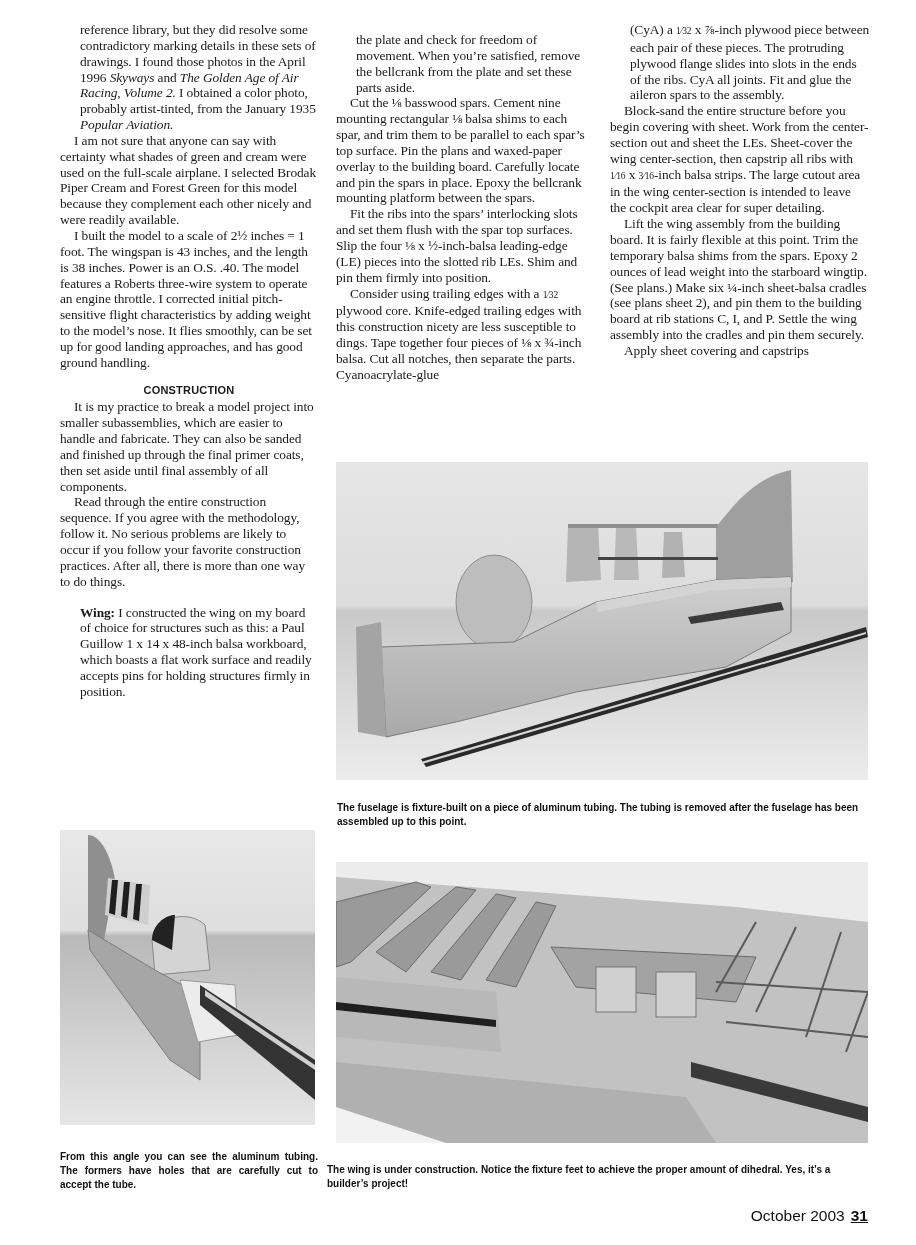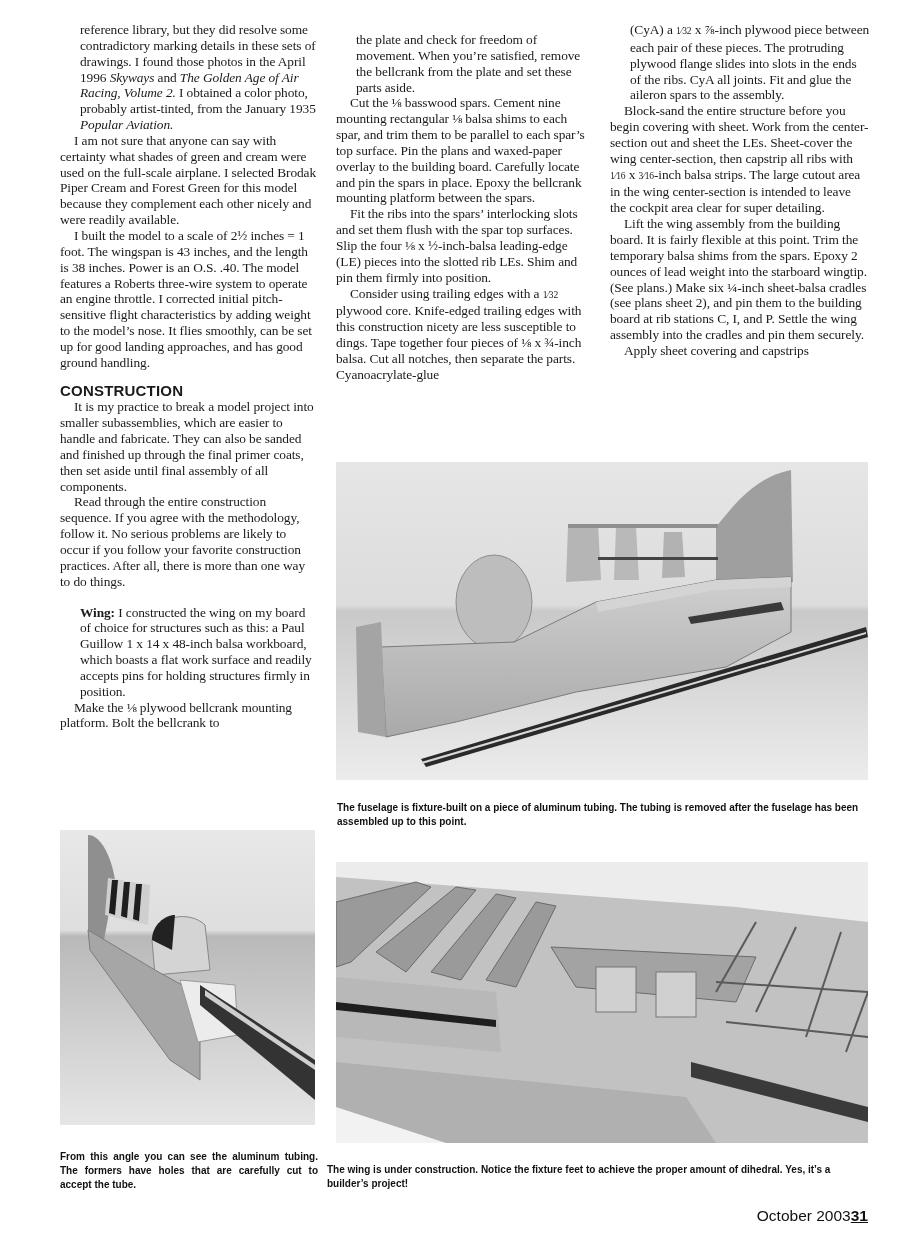--- a/index.html
+++ b/index.html
@@ -5,54 +5,53 @@
   html, body { margin: 0; padding: 0; background: #ffffff; }
   body { width: 916px; height: 1245px; position: relative; overflow: hidden;
          font-family: "Liberation Serif", "DejaVu Serif", serif; color: #1a1a1a; }
   .col { position: absolute; font-size: 13.4px; line-height: 15.85px; letter-spacing: -0.1px; }
   .col p { margin: 0; text-indent: 14px; }
   .col p.noindent { text-indent: 0; margin-left: 20px; }
   #col1 { left: 60px; top: 22px; width: 258px; }
   #col2 { left: 336px; top: 32px; width: 258px; }
   #col3 { left: 610px; top: 22px; width: 260px; }
   .head { font-family: "Liberation Sans", "DejaVu Sans", sans-serif; font-weight: bold;
-          font-size: 15px; margin: 12px 0 1px 0; letter-spacing: 0.2px; }
+          font-size: 11px; text-align: center; margin: 12px 0 1px 0; letter-spacing: 0.2px; }
   .lead { font-weight: bold; }
   .gap { height: 15px; }
   .frac { font-size: 9.5px; vertical-align: 0px; }
 
   .photo { position: absolute; overflow: hidden; }
   #photo-fuselage-side { left: 336px; top: 462px; width: 532px; height: 318px; }
   #photo-fuselage-tube { left: 60px; top: 830px; width: 255px; height: 295px; }
   #photo-wing { left: 336px; top: 862px; width: 532px; height: 281px; }
   .photo svg { display: block; width: 100%; height: 100%; }
 
   .caption { position: absolute; font-family: "Liberation Sans", "DejaVu Sans", sans-serif;
              font-weight: bold; font-size: 10px; line-height: 14.2px; color: #111; }
   #caption-1 { left: 337px; top: 801px; width: 540px; }
   #caption-2 { left: 60px; top: 1150px; width: 258px; text-align: justify; }
   #caption-3 { left: 327px; top: 1163px; width: 545px; }
 
   #footer { position: absolute; right: 48px; top: 1207px;
             font-family: "Liberation Sans", "DejaVu Sans", sans-serif; font-size: 15.5px; color: #111; }
-  #footer .num { font-weight: bold; margin-left: 0; text-decoration: underline; }
+  #footer .num { font-weight: bold; margin-left: 6px; text-decoration: underline; }
 </style>
 </head>
 <body>
 
 <div id="col1" class="col">
   <p class="noindent"><span>reference library, but they did resolve some contradictory marking details in these sets of drawings. I found those photos in the April 1996 </span><i>Skyways</i><span> and </span><i>The Golden Age of Air Racing, Volume 2.</i><span> I obtained a color photo, probably artist-tinted, from the January 1935 </span><i>Popular Aviation.</i></p>
   <p>I am not sure that anyone can say with certainty what shades of green and cream were used on the full-scale airplane. I selected Brodak Piper Cream and Forest Green for this model because they complement each other nicely and were readily available.</p>
   <p><span>I built the model to a scale of 2</span><span>½</span><span> inches = 1 foot. The wingspan is 43 inches, and the length is 38 inches. Power is an O.S. .40. The model features a Roberts three-wire system to operate an engine throttle. I corrected initial pitch-sensitive flight characteristics by adding weight to the model’s nose. It flies smoothly, can be set up for good landing approaches, and has good ground handling.</span></p>
   <div class="head">CONSTRUCTION</div>
   <p>It is my practice to break a model project into smaller subassemblies, which are easier to handle and fabricate. They can also be sanded and finished up through the final primer coats, then set aside until final assembly of all components.</p>
   <p>Read through the entire construction sequence. If you agree with the methodology, follow it. No serious problems are likely to occur if you follow your favorite construction practices. After all, there is more than one way to do things.</p>
   <div class="gap"></div>
   <p class="noindent"><span class="lead">Wing:</span><span> I constructed the wing on my board of choice for structures such as this: a Paul Guillow 1 x 14 x 48-inch balsa workboard, which boasts a flat work surface and readily accepts pins for holding structures firmly in position.</span></p>
-  <p><span>Make the </span><span>⅛</span><span> plywood bellcrank mounting platform. Bolt the bellcrank to</span></p>
 </div>
 
 <div id="col2" class="col">
   <p class="noindent">the plate and check for freedom of movement. When you’re satisfied, remove the bellcrank from the plate and set these parts aside.</p>
   <p><span>Cut the </span><span>⅛</span><span> basswood spars. Cement nine mounting rectangular </span><span>⅛</span><span> balsa shims to each spar, and trim them to be parallel to each spar’s top surface. Pin the plans and waxed-paper overlay to the building board. Carefully locate and pin the spars in place. Epoxy the bellcrank mounting platform between the spars.</span></p>
   <p><span>Fit the ribs into the spars’ interlocking slots and set them flush with the spar top surfaces. Slip the four </span><span>⅛</span><span> x </span><span>½</span><span>-inch-balsa leading-edge (LE) pieces into the slotted rib LEs. Shim and pin them firmly into position.</span></p>
   <p><span>Consider using trailing edges with a </span><span class="frac">1⁄32</span><span> plywood core. Knife-edged trailing edges with this construction nicety are less susceptible to dings. Tape together four pieces of </span><span>⅛</span><span> x </span><span>¾</span><span>-inch balsa. Cut all notches, then separate the parts. Cyanoacrylate-glue</span></p>
 </div>
 
 <div id="col3" class="col">

